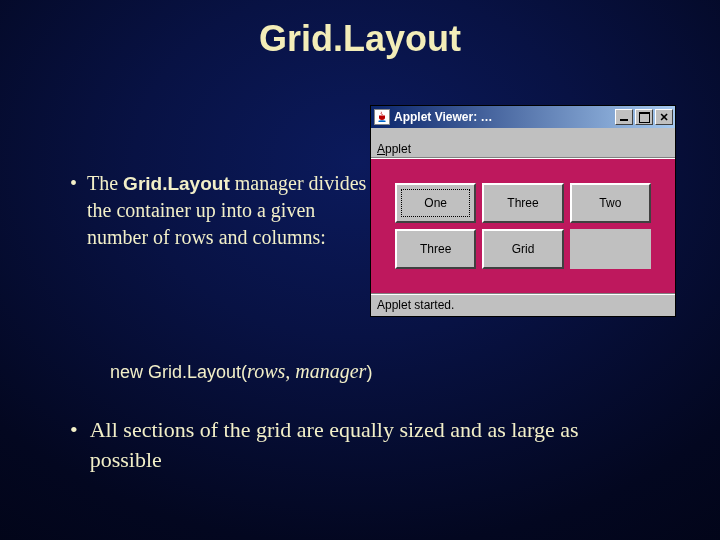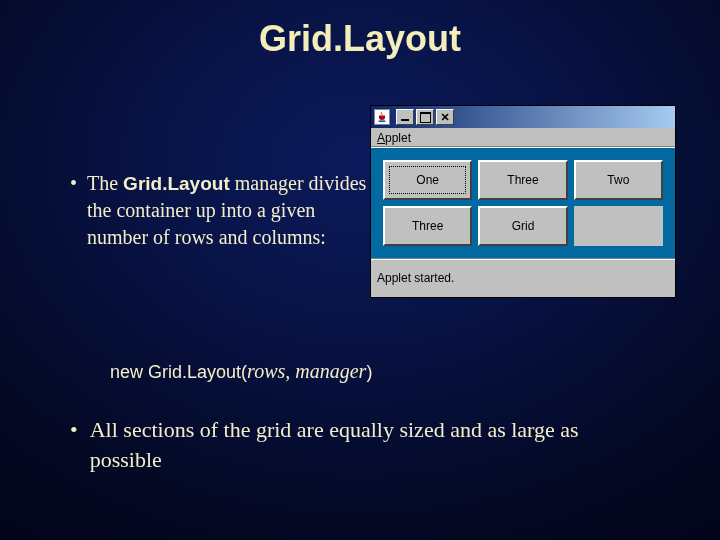--- a/index.html
+++ b/index.html
@@ -95,29 +95,29 @@
     border-right: 1px solid #404040;
     border-bottom: 1px solid #404040;
     display: flex; align-items: center; justify-content: center;
     font-family: Arial, sans-serif;
     margin-left: 2px;
   }
   .tb-btn.min::after { content:""; width:8px; height:2px; background:#000; margin-top:6px;}
   .tb-btn.max::after { content:""; width:9px; height:8px; border:1px solid #000; border-top:2px solid #000;}
   .tb-btn.close { font-weight: bold; font-size: 11px; }
   .menubar {
-    padding: 3px 6px 2px 6px;
+    padding: 14px 6px 2px 6px;
     font-size: 12px;
     border-bottom: 1px solid #fff;
     box-shadow: inset 0 -1px 0 #808080;
   }
   .menubar .uline { text-decoration: underline; }
   .client {
-    padding: 12px;
-    background: #0369a1;
+    padding: 24px;
+    background: #be185d;
   }
   .grid {
     display: grid;
     grid-template-columns: repeat(3, 1fr);
     grid-template-rows: repeat(2, 40px);
     gap: 6px;
   }
   .gbtn {
     background: #c0c0c0;
     border-top: 2px solid #fff;
@@ -133,21 +133,21 @@
     position: absolute;
     inset: 4px;
     border: 1px dotted #000;
   }
   .gcell-empty {
     background: #c0c0c0;
   }
   .statusbar {
     border-top: 1px solid #808080;
     box-shadow: inset 0 1px 0 #fff;
-    padding: 12px 6px;
+    padding: 4px 6px;
     font-size: 12px;
   }
 </style>
 </head>
 <body>
 
 <div class="title">Grid.Layout</div>
 
 <div class="body-text">
   <div class="bullet">
@@ -169,20 +169,21 @@
 
 <div class="applet-window">
   <div class="titlebar">
     <div class="sysicon">
       <svg viewBox="0 0 16 16">
           <path d="M4 9c0 2 2 3 4 3s4-1 4-3V6H4v3z" fill="#b00"></path>
           <path d="M7 1c1 1-1 2 0 3 1 1 2 0 2 1" stroke="#b00" stroke-width="1" fill="none"></path>
           <ellipse cx="8" cy="13.5" rx="5" ry="1.2" fill="#06c"></ellipse>
         </svg>
     </div>
+    <div class="titlebar-text">Applet Viewer: …</div>
     <div class="titlebar-btns">
       <div class="tb-btn min"></div>
       <div class="tb-btn max"></div>
       <div class="tb-btn close">✕</div>
     </div>
   </div>
   <div class="menubar">
     <span><span class="uline">A</span><span>pplet</span></span>
   </div>
   <div class="client">

